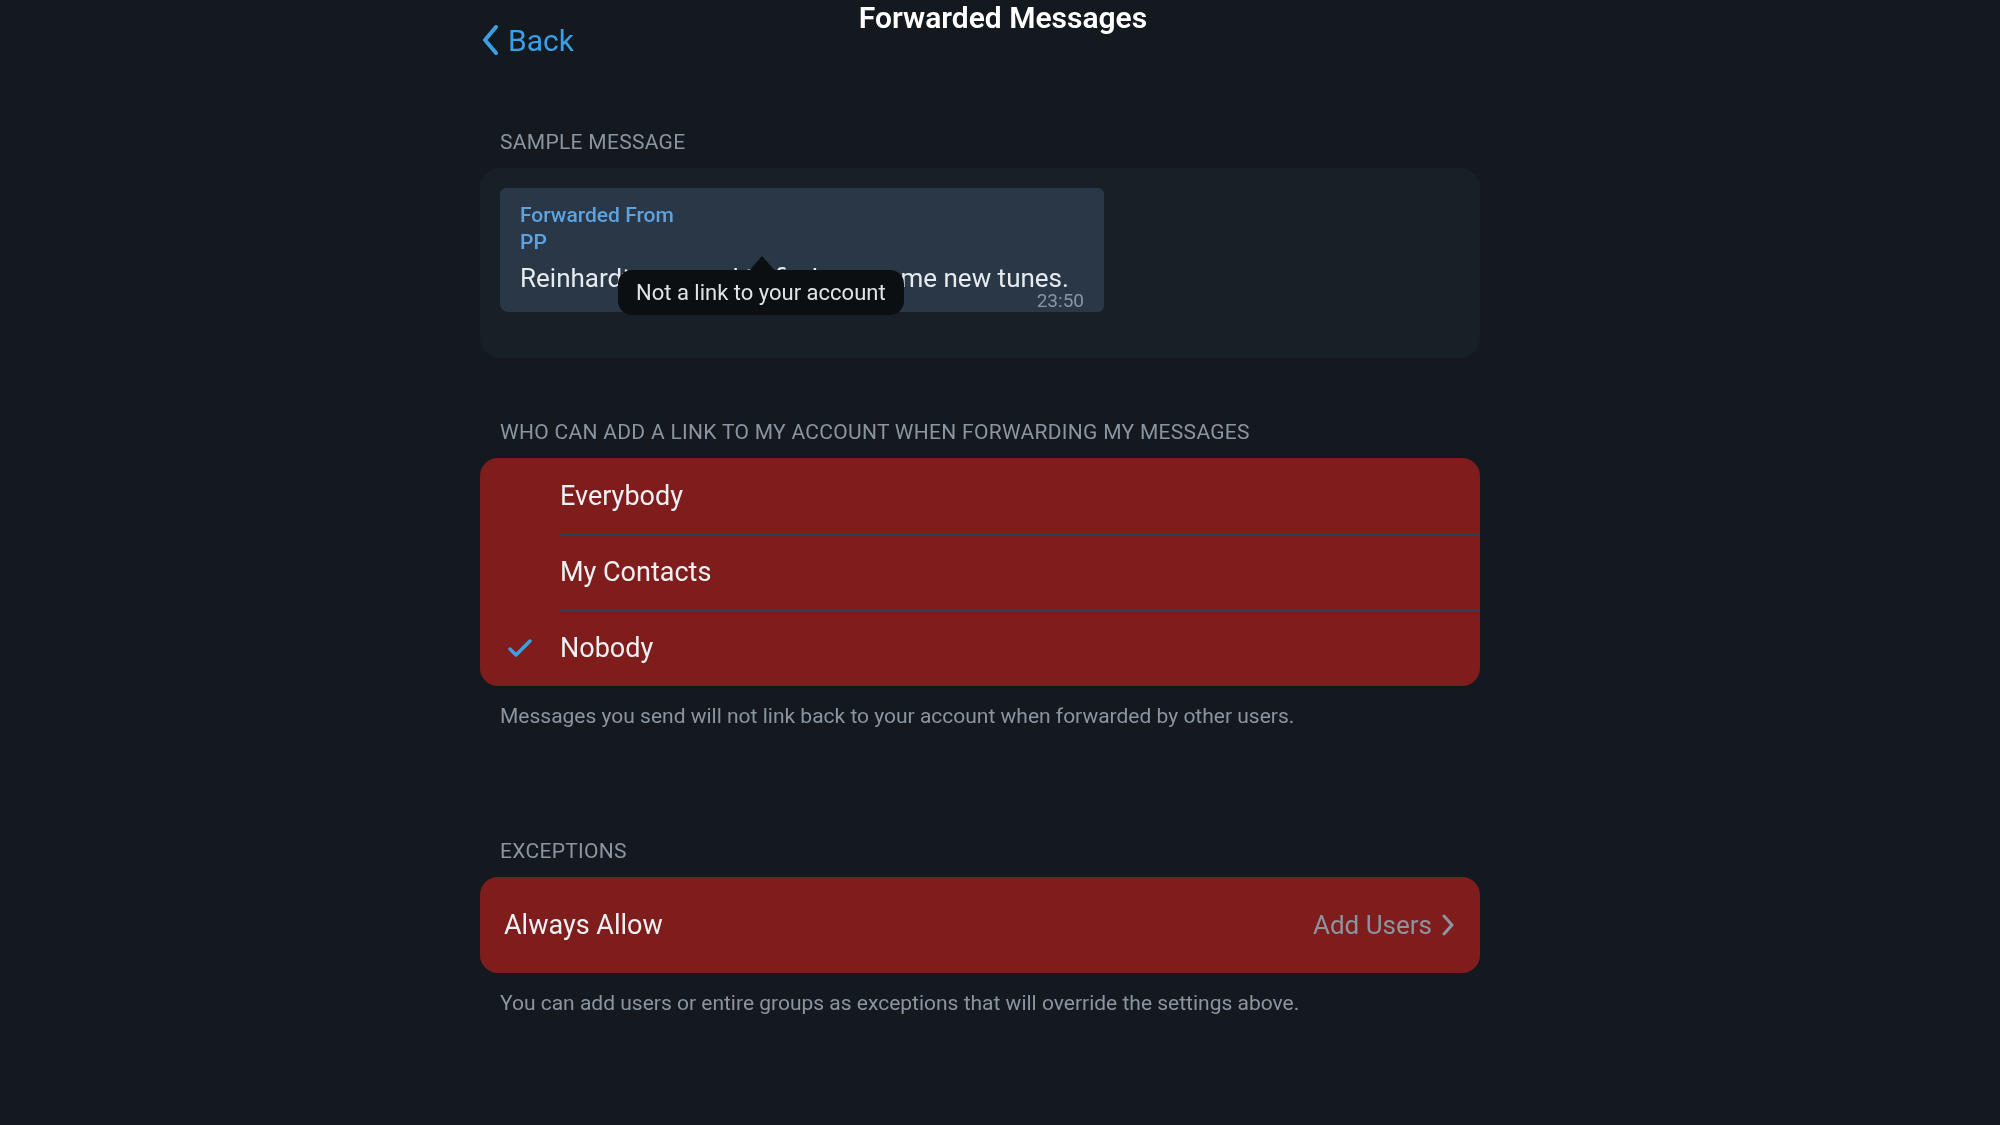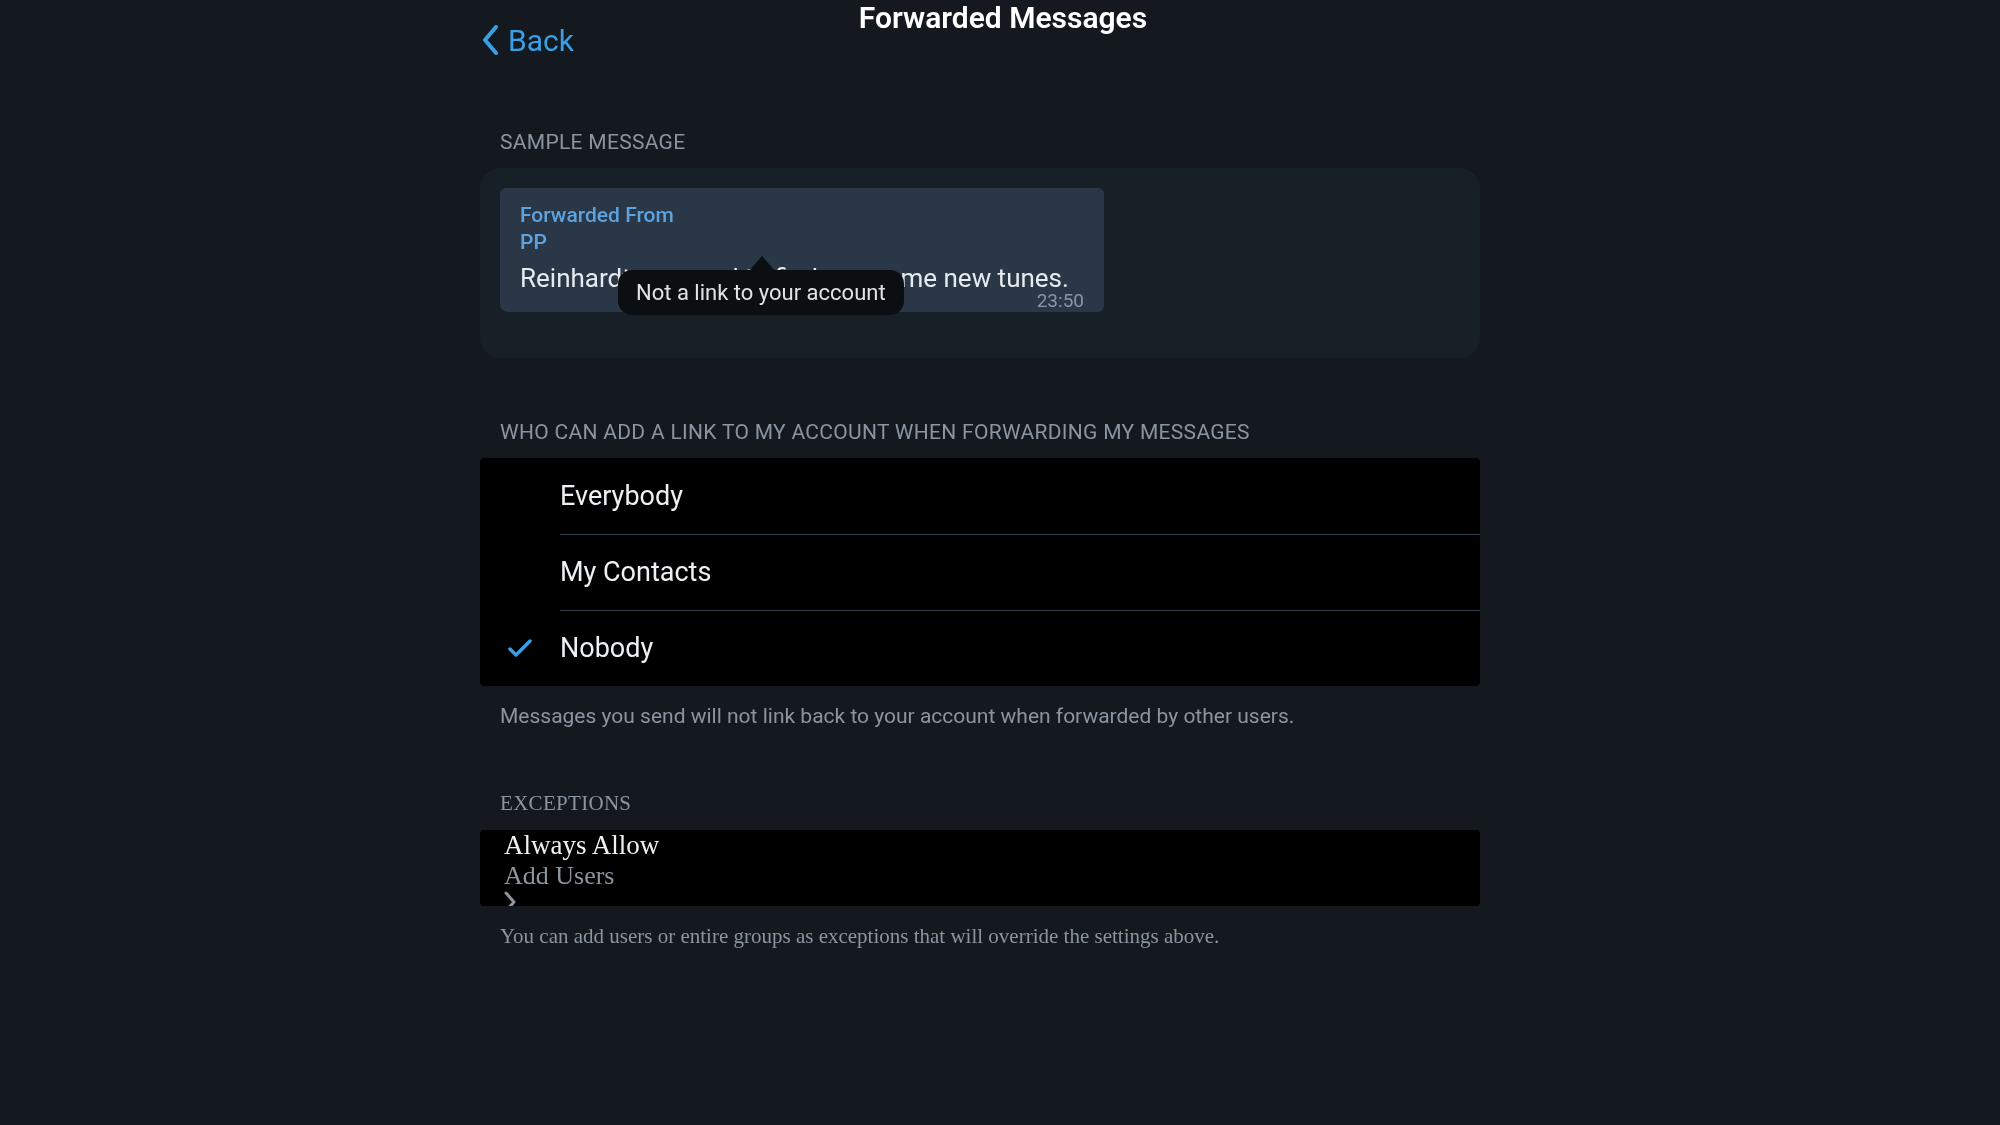--- a/index.html
+++ b/index.html
@@ -142,22 +142,22 @@
     left: 130px;
     width: 0; height: 0;
     border-left: 14px solid transparent;
     border-right: 14px solid transparent;
     border-bottom: 16px solid #0c0f12;
   }
 
   
   .who-wrap { margin-top: 62px; }
   .group {
-    background: #000000;
-    border-radius: 4px;
+    background: #7f1d1d;
+    border-radius: 18px;
     overflow: hidden;
   }
   .option-row {
     display: flex;
     align-items: center;
     height: 76px;
     cursor: pointer;
     position: relative;
   }
   .option-row + .option-row::before {
@@ -172,28 +172,27 @@
     display: flex;
     align-items: center;
     justify-content: center;
   }
   .option-label {
     color: #eef1f4;
     font-size: 27px;
   }
 
   
-  .exc-wrap { margin-top: 60px; font-family: Liberation Serif, serif; }
+  .exc-wrap { margin-top: 108px; }
   .exc-row {
     display: flex;
-    align-items: flex-start;
-    height: 76px;
+    align-items: center;
+    height: 96px;
     padding: 0 24px;
     cursor: pointer;
-    flex-direction: column;
   }
   .exc-label {
     color: #eef1f4;
     font-size: 27px;
     flex: 1;
   }
   .exc-value {
     color: #8b95a0;
     font-size: 26px;
     margin-right: 10px;

